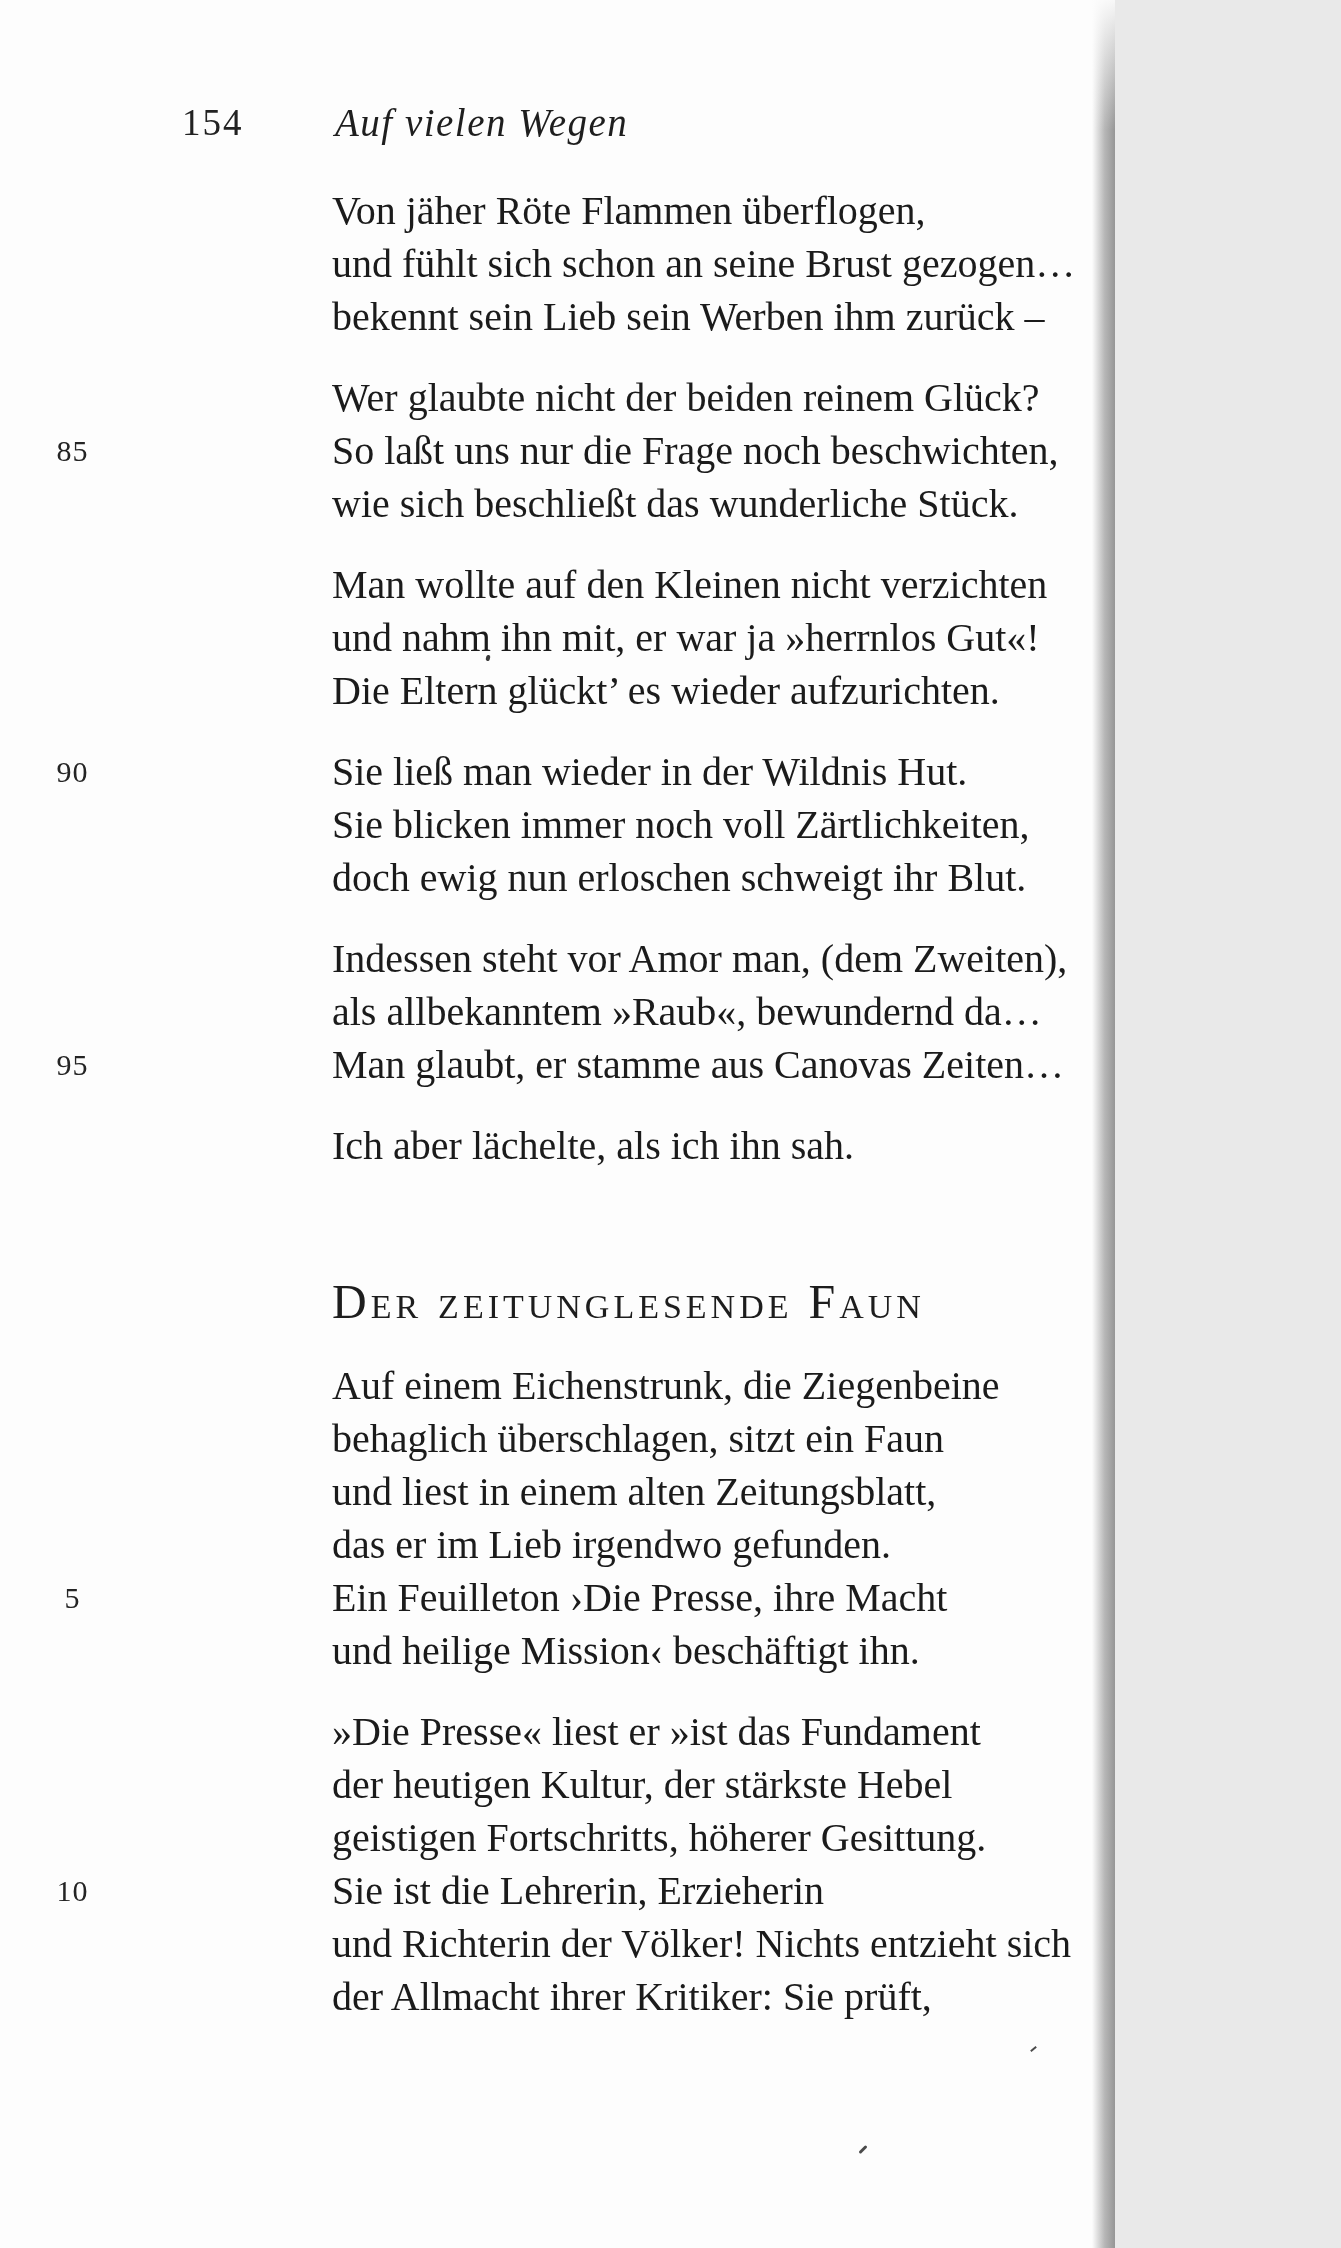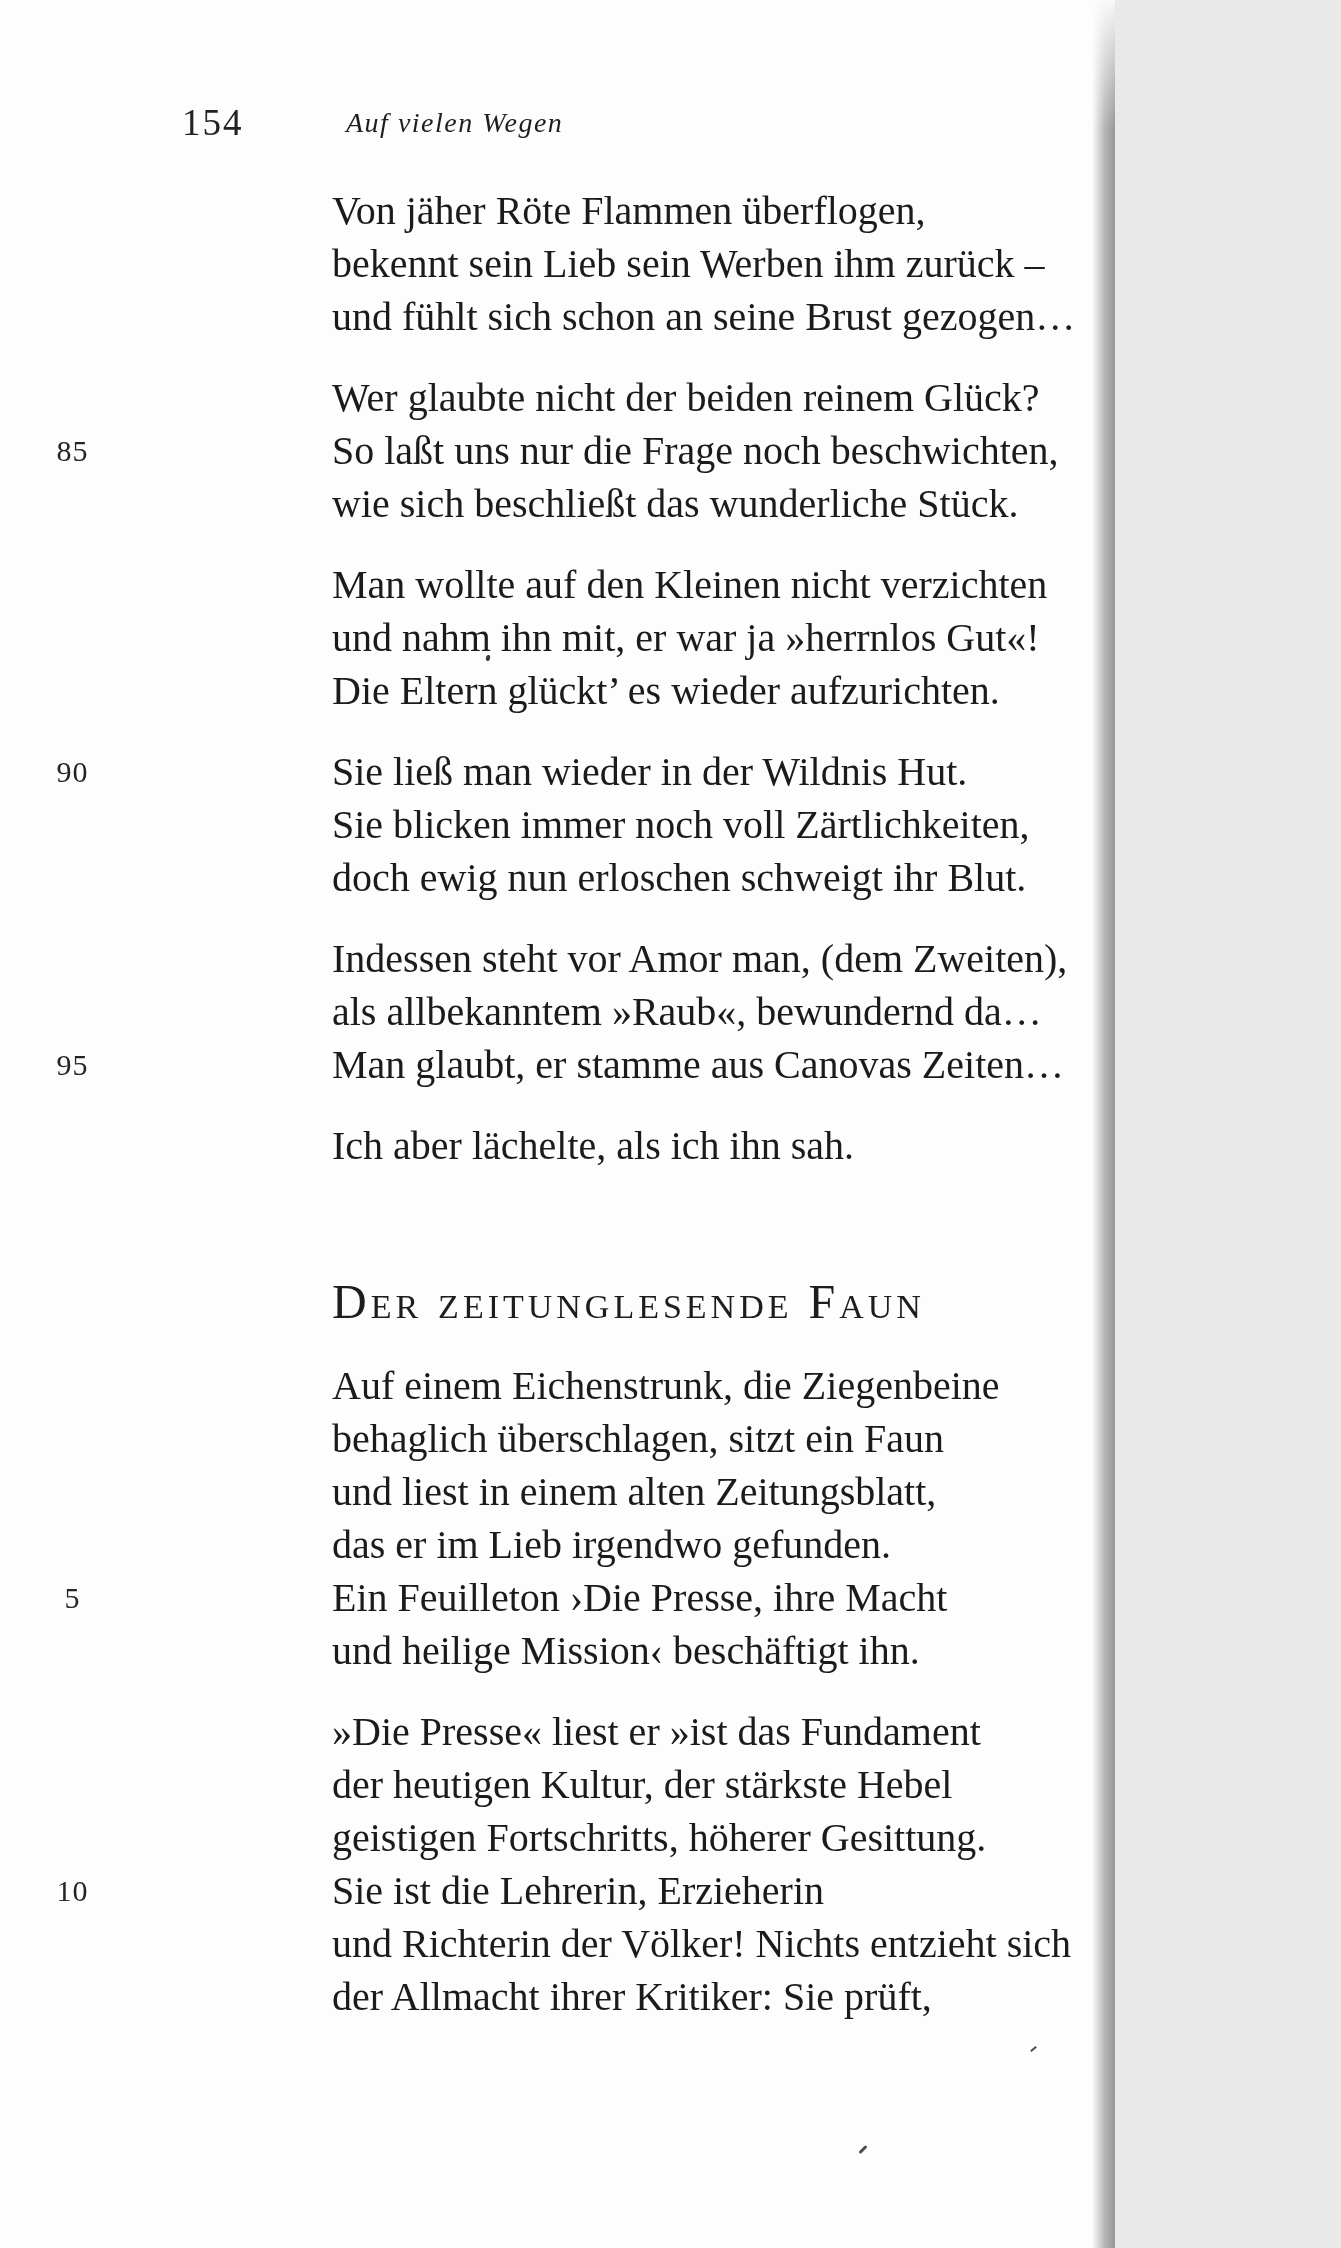--- a/index.html
+++ b/index.html
@@ -27,22 +27,22 @@
   }
   .pagenum {
     position: absolute;
     left: 182px;
     font-size: 37px;
     letter-spacing: 2px;
     color: #222;
   }
   .runhead {
     position: absolute;
-    left: 346px;
-    font-size: 28px;
+    left: 335px;
+    font-size: 39px;
     font-style: italic;
     letter-spacing: 1.5px;
     color: #1e1e1e;
   }
   
   .poem {
     position: absolute;
     left: 0;
     width: 100%;
   }
@@ -114,25 +114,25 @@
   </div>
 
   <div class="poem" id="poem1" style="top:184px">
       <div class="stanza">
         <div class="line">
           <span class="num"></span>
           <span class="txt">Von jäher Röte Flammen überflogen,</span>
         </div>
         <div class="line">
           <span class="num"></span>
+          <span class="txt">und fühlt sich schon an seine Brust gezogen…</span>
+        </div>
+        <div class="line">
+          <span class="num"></span>
           <span class="txt">bekennt sein Lieb sein Werben ihm zurück –</span>
-        </div>
-        <div class="line">
-          <span class="num"></span>
-          <span class="txt">und fühlt sich schon an seine Brust gezogen…</span>
         </div>
       </div>
       <div class="stanza">
         <div class="line">
           <span class="num"></span>
           <span class="txt">Wer glaubte nicht der beiden reinem Glück?</span>
         </div>
         <div class="line">
           <span class="num">85</span>
           <span class="txt">So laßt uns nur die Frage noch beschwichten,</span>

